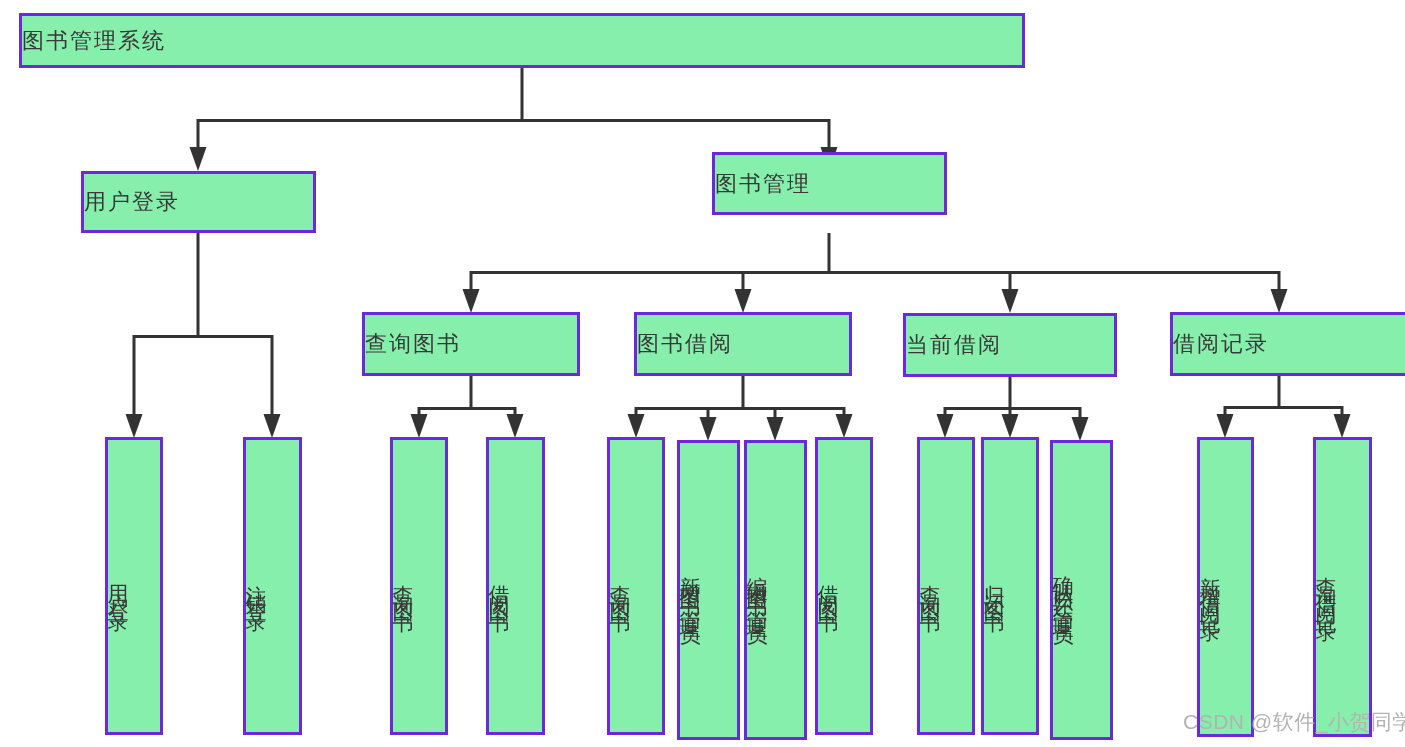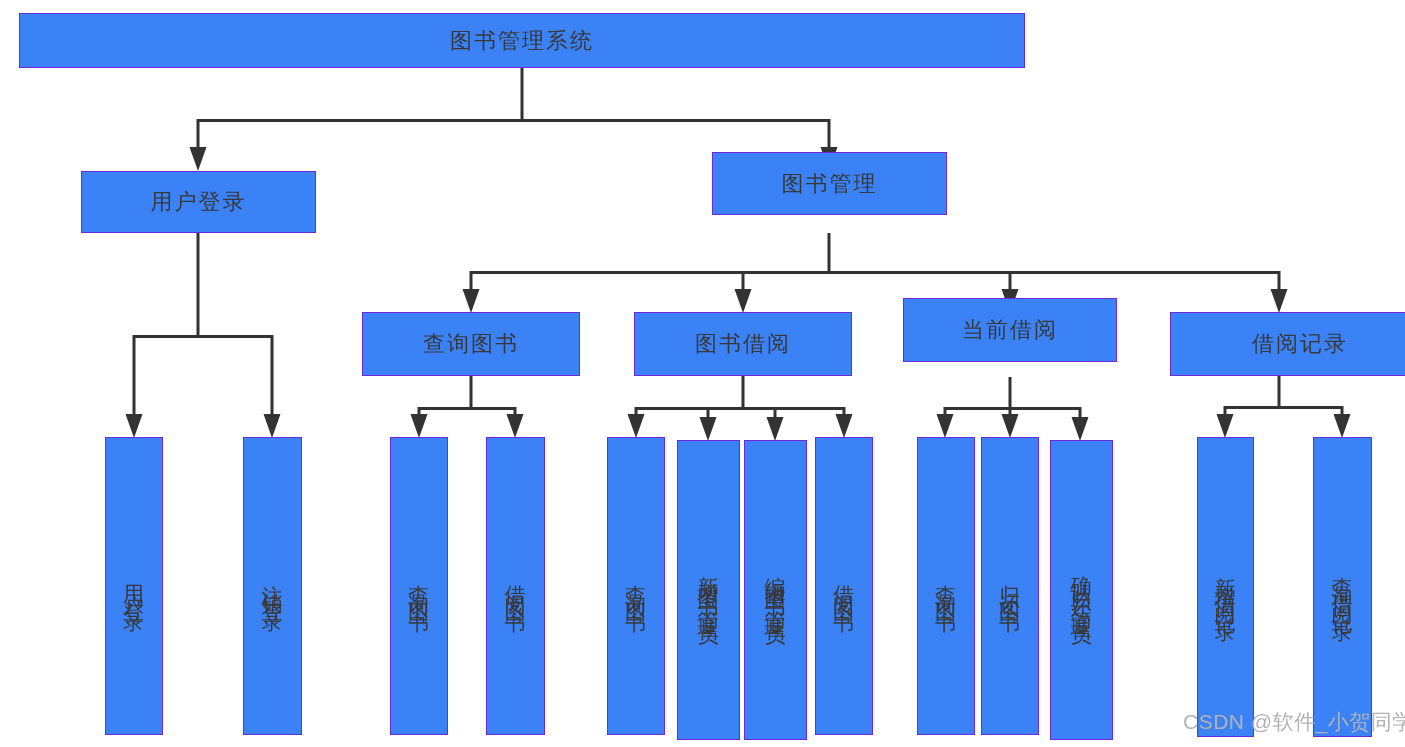--- a/index.html
+++ b/index.html
@@ -18,25 +18,25 @@
   .connector-layer {
     position: absolute;
     left: 0;
     top: 0;
     width: 1405px;
     height: 747px;
   }
   .node {
     position: absolute;
     box-sizing: border-box;
-    border: 1px solid #6d28d9;
-    background: #3b82f6;
+    border: 3px solid #6d28d9;
+    background: #86efac;
     display: flex;
     align-items: center;
-    justify-content: center;
+    justify-content: flex-start;
     color: #383838;
     font-size: 22px;
   }
   .htext {
     letter-spacing: 2px;
     white-space: nowrap;
   }
   .vtext {
     writing-mode: vertical-rl;
     font-size: 21px;
@@ -126,21 +126,21 @@
   <div class="node" style="left:712px; top:152px; width:235px; height:63px;">
     <span class="htext">图书管理</span>
   </div>
 
   <div class="node" style="left:362px; top:312px; width:218px; height:64px;">
     <span class="htext">查询图书</span>
   </div>
   <div class="node" style="left:634px; top:312px; width:218px; height:64px;">
     <span class="htext">图书借阅</span>
   </div>
-  <div class="node" style="left:903px; top:298px; width:214px; height:64px;">
+  <div class="node" style="left:903px; top:313px; width:214px; height:64px;">
     <span class="htext">当前借阅</span>
   </div>
   <div class="node" style="left:1170px; top:312px; width:260px; height:64px;">
     <span class="htext">借阅记录</span>
   </div>
 
   <div class="node" style="left:105px; top:437px; width:58px; height:298px;">
     <span class="vtext">用户登录</span>
   </div>
   <div class="node" style="left:243px; top:437px; width:59px; height:298px;">

